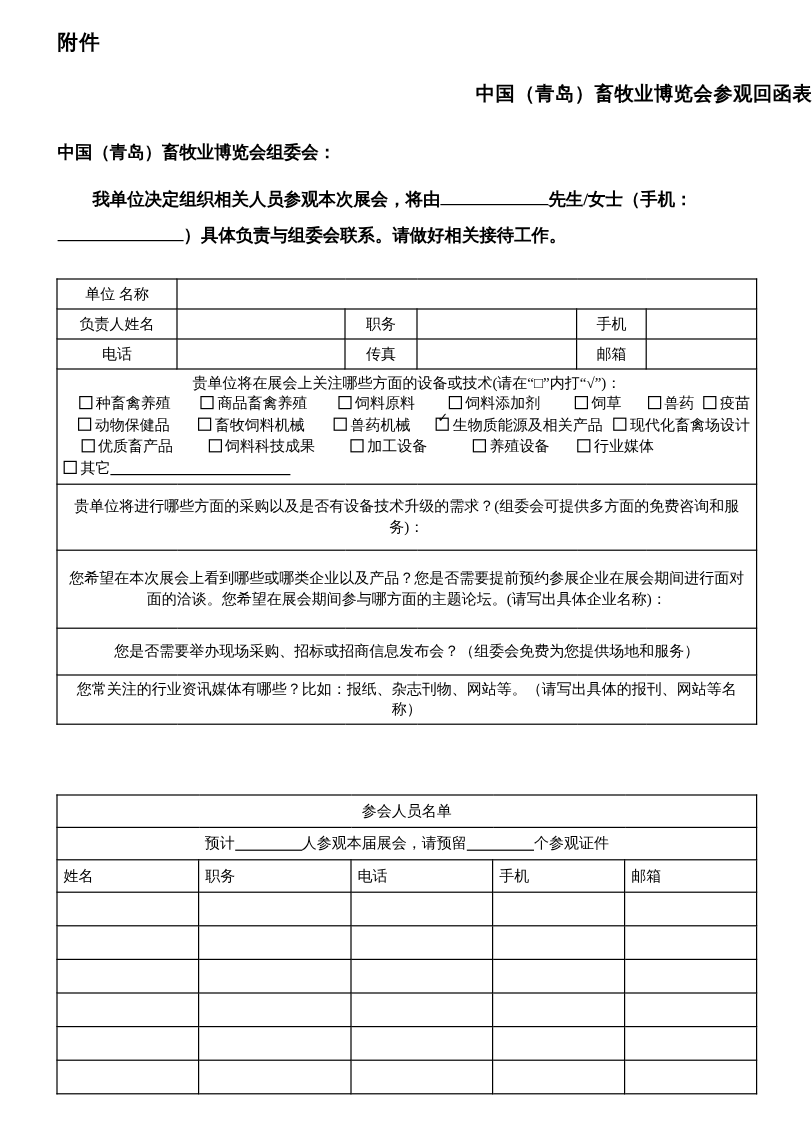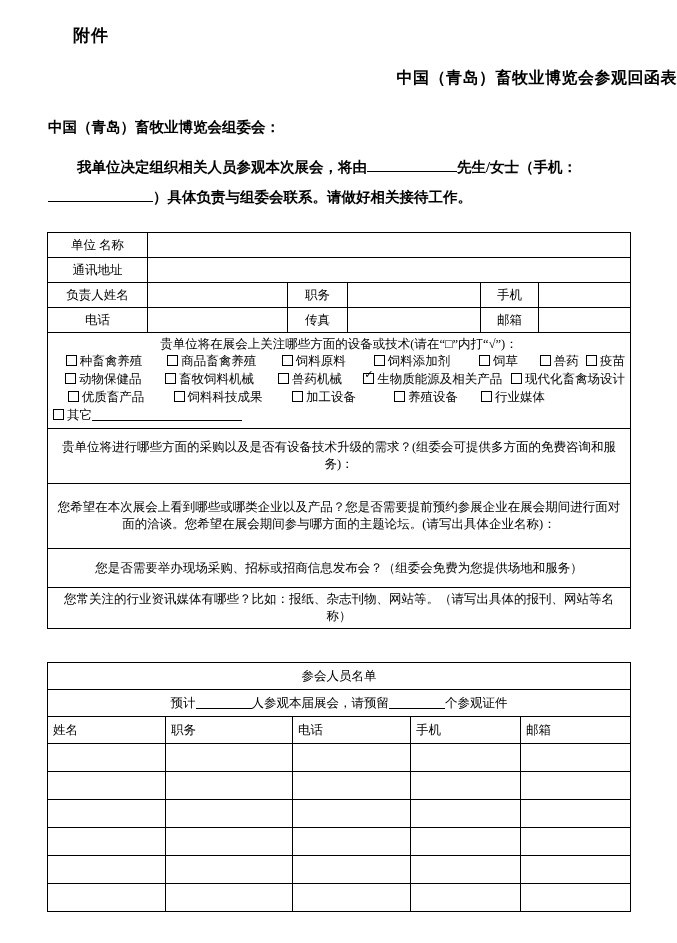--- a/index.html
+++ b/index.html
@@ -22,21 +22,20 @@
     padding: 0;
     box-sizing: border-box;
   }
   .attach-label {
     position: absolute;
     left: 48px;
     top: 24px;
     font-size: 17px;
     font-weight: bold;
     letter-spacing: 1px;
-    margin-left: 25px;
   }
   .doc-title {
     position: absolute;
     left: 0;
     right: 0;
     top: 68px;
     text-align: right;
     font-size: 16px;
     font-weight: bold;
     letter-spacing: 0.5px;
@@ -192,24 +191,20 @@
       <col style="width:100px">
       <col style="width:140px">
       <col style="width:60px">
       <col style="width:133px">
       <col style="width:58px">
       <col style="width:92px">
     </colgroup>
     <tbody>
       <tr>
         <td class="lbl">单位 名称</td>
-        <td colspan="5"></td>
-      </tr>
-      <tr>
-        <td class="lbl">通讯地址</td>
         <td colspan="5"></td>
       </tr>
       <tr>
         <td class="lbl">负责人姓名</td>
         <td></td>
         <td class="lbl">职务</td>
         <td></td>
         <td class="lbl">手机</td>
         <td></td>
       </tr>

